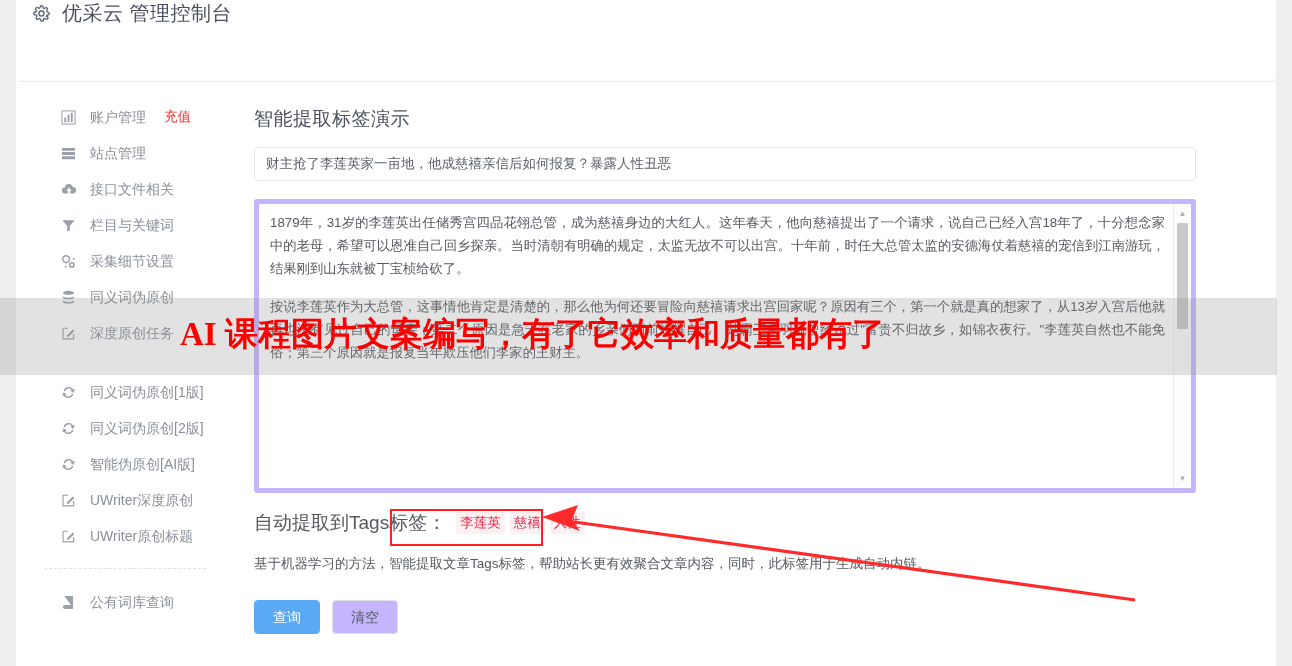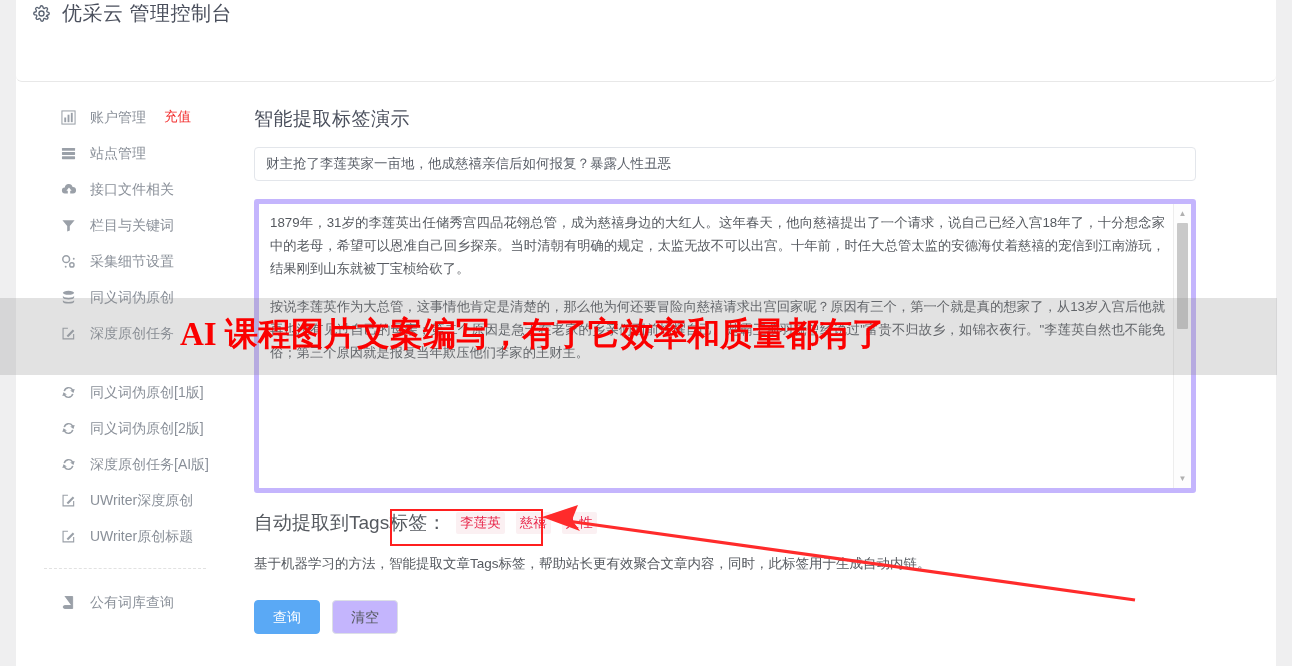--- a/index.html
+++ b/index.html
@@ -95,21 +95,21 @@
     position:absolute;left:3px;top:19px;width:11px;height:106px;
     background:#c9c9c9;border-radius:1px;
   }
   
   .tags-row{
     display:flex;align-items:center;
     margin-top:17px;height:26px;position:relative;
   }
   .tags-label{font-size:19px;color:#55595f;}
   .tags-box{
-    display:flex;align-items:center;gap:11px;
+    display:flex;align-items:center;gap:5px;
     padding:3px 11px 3px 8px;margin-left:2px;
   }
   .tag{
     color:#e8274b;font-size:13.5px;
     background:#fbf0f2;padding:2px 4px;border-radius:2px;
     cursor:pointer;
   }
   .desc{
     font-size:13.5px;color:#55595f;margin-top:18px;line-height:20px;
   }
@@ -259,21 +259,21 @@
       </span>
       <span class="nav-label">同义词伪原创[2版]</span>
     </div>
     <div class="nav-item">
       <span class="ico">
         <svg viewBox="0 0 16 16" width="15" height="15" fill="currentColor">
             <path d="M12.8 4.6A5.6 5.6 0 0 0 2.7 6.3l1.6.3A4 4 0 0 1 11.6 5.5l-1.9.3 3.6 2.6 1.3-4.2z"></path>
             <path d="M3.2 11.4a5.6 5.6 0 0 0 10.1-1.7l-1.6-.3a4 4 0 0 1-7.3 1.1l1.9-.3L2.7 7.6 1.4 11.8z"></path>
           </svg>
       </span>
-      <span class="nav-label">深度原创任务[AI版]</span>
+      <span class="nav-label">智能伪原创[AI版]</span>
     </div>
     <div class="nav-item">
       <span class="ico">
         <svg viewBox="0 0 16 16" width="15" height="15" fill="none" stroke="currentColor" stroke-width="1.2">
             <path d="M13.5 8.6v5.1H2.2V2.4h5.2"></path>
             <path d="M6 10.3l6.6-6.6 1.6 1.6L7.6 12z" fill="currentColor" stroke="none"></path>
           </svg>
       </span>
       <span class="nav-label">UWriter深度原创</span>
     </div>

